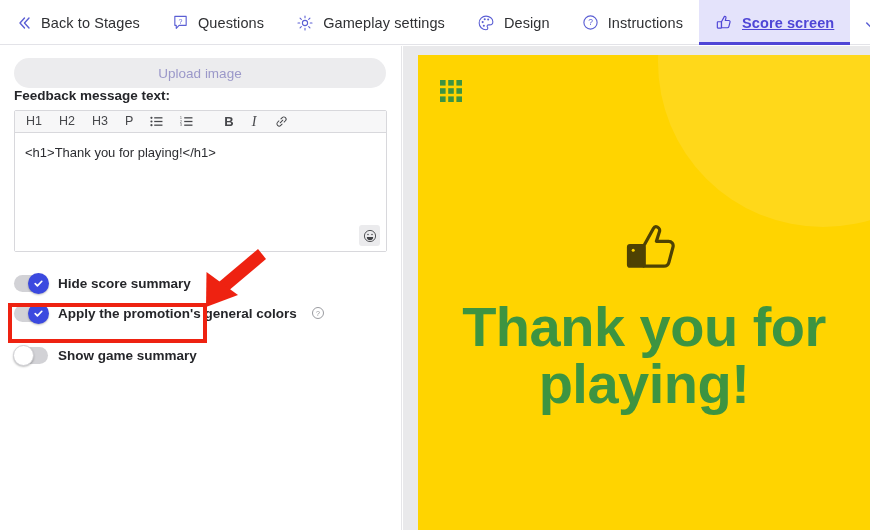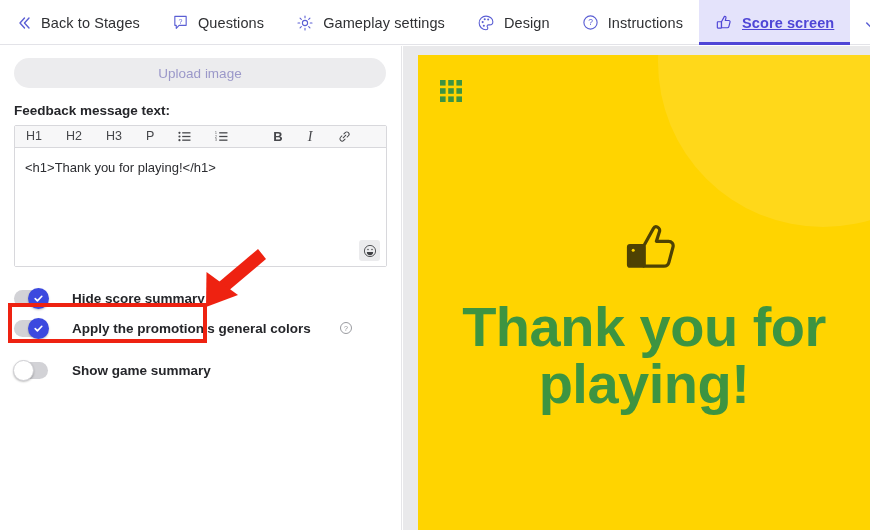--- a/index.html
+++ b/index.html
@@ -49,27 +49,27 @@
   .field-label {
     font-size: 13.5px; color: #25262a; font-weight: bold;
     margin-bottom: 7px;
   }
   .field-label .hint { font-weight: normal; font-size: 13px; color:#25262a; }
 
   .upload-btn {
     display: block; width: 372px; height: 30px;
     border-radius: 16px; background: #ececee; border: none;
     color: #9b98c9; font-size: 13.5px; font-family: inherit;
-    cursor: pointer; margin-bottom: 15px; text-align: center;
+    cursor: pointer;  text-align: center;
   }
 
   .editor-wrap { border: 1px solid #d8d8dc; border-radius: 2px; }
   .editor-toolbar {
     height: 22px; background:#f7f7f8; border-bottom: 1px solid #d8d8dc;
-    display:flex; align-items:center; gap: 14px; padding: 0 6px;
+    display:flex; align-items:center; gap: 7px; padding: 0 6px;
   }
   .tb-btn {
     font-size: 12.5px; color: #46474b; background: none; border: none;
     padding: 1px 5px; cursor: pointer; font-family: inherit;
     display:flex; align-items:center; justify-content:center; min-width:17px;
     line-height: 1;
   }
   .tb-btn.bold { font-weight: bold; font-size: 13px; }
   .tb-btn.italic { font-style: italic; font-family:"Liberation Serif", serif; font-size:14px; }
   .tb-sep { width: 7px; }
@@ -79,21 +79,21 @@
   }
   .editor-text { font-size: 13px; color: #2c2d31; }
   .emoji-btn {
     position:absolute; right: 6px; bottom: 5px;
     width: 21px; height: 21px; border-radius:3px; background:#ebebed;
     border:none; cursor:pointer; display:flex; align-items:center; justify-content:center;
   }
 
   
   .toggle-row {
-    display:flex; align-items:center; gap: 24px; height: 30px;
+    display:flex; align-items:center; gap: 10px; height: 30px;
   }
   .switch {
     position: relative; width: 34px; height: 17px; border-radius: 9px;
     background: #d2d2d6; flex: none; cursor: pointer;
   }
   .switch .knob {
     position:absolute; top:-2px; right:-1px; width: 21px; height: 21px;
     border-radius:50%; background:#3b49df;
     display:flex; align-items:center; justify-content:center;
     box-shadow: 0 1px 2px rgba(0,0,0,.25);

